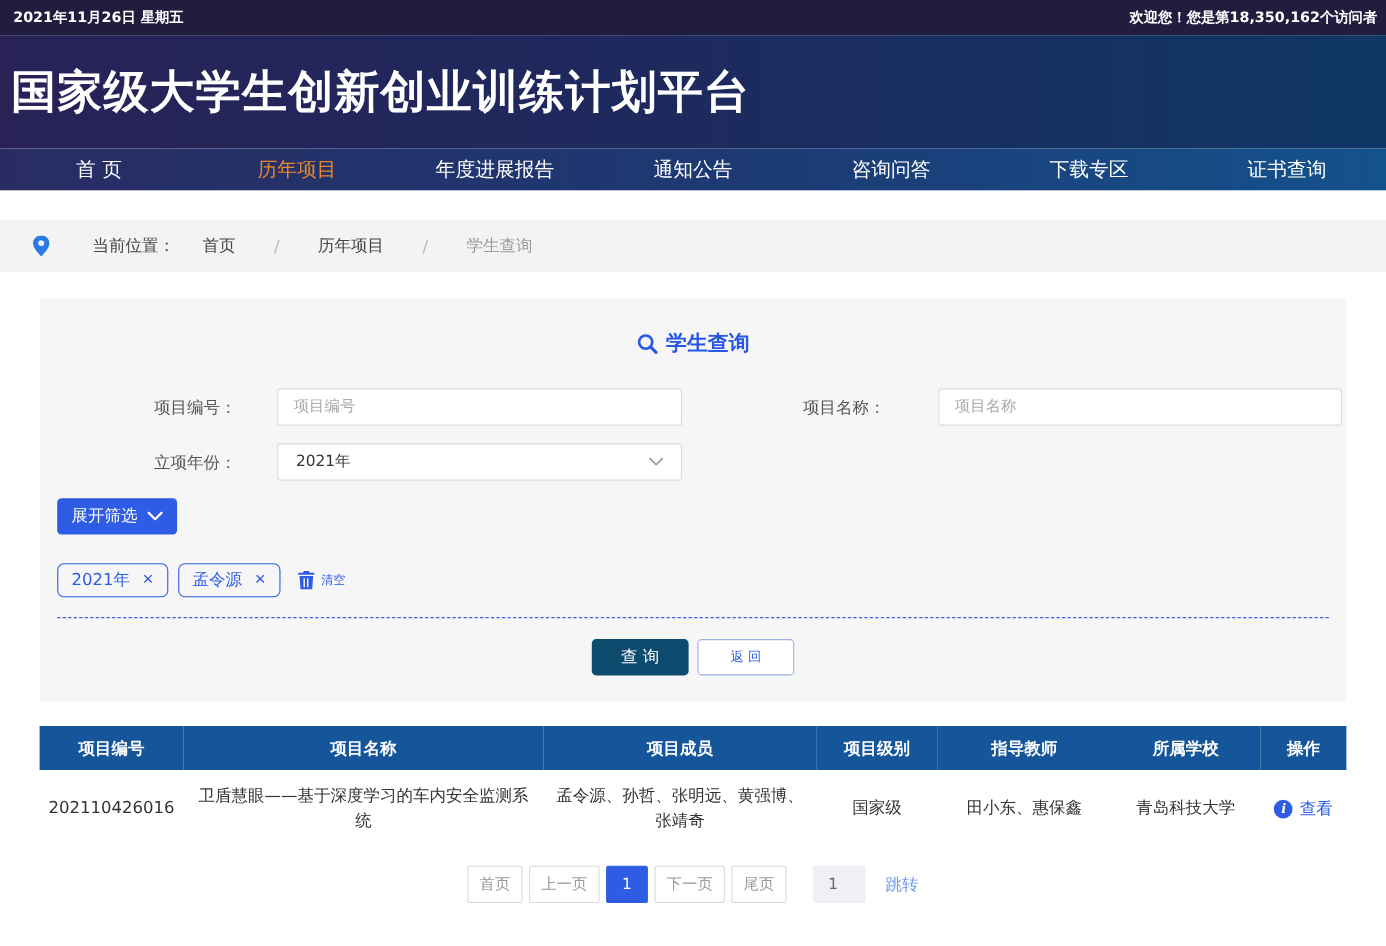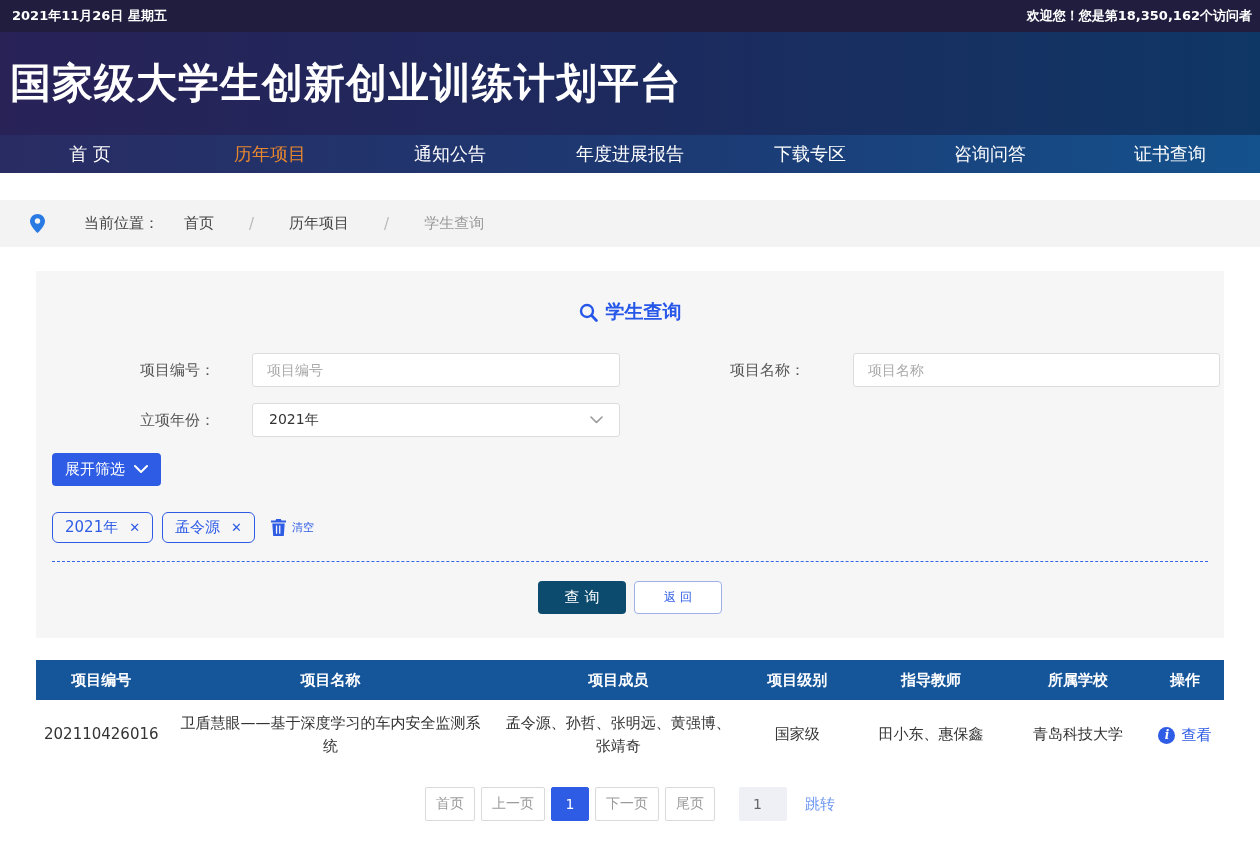--- a/index.html
+++ b/index.html
@@ -71,24 +71,24 @@
   <span>欢迎您！您是第18,350,162个访问者</span>
 </div>
 
 <div class="site-header">
   <div class="site-title">国家级大学生创新创业训练计划平台</div>
 </div>
 
 <nav class="main-nav">
   <a href="#">首 页</a>
   <a href="#" class="active">历年项目</a>
+  <a href="#">年度进展报告</a>
   <a href="#">通知公告</a>
-  <a href="#">年度进展报告</a>
+  <a href="#">咨询问答</a>
   <a href="#">下载专区</a>
-  <a href="#">咨询问答</a>
   <a href="#">证书查询</a>
 </nav>
 
 <div class="breadcrumb-bar">
   <span class="pin">
     <svg width="15" height="19" viewBox="0 0 15 19">
         <path d="M7.5 0C3.4 0 0 3.2 0 7.2c0 5.1 7.5 11.8 7.5 11.8S15 12.3 15 7.2C15 3.2 11.6 0 7.5 0z" fill="#2a7ae4"></path>
         <circle cx="7.5" cy="7" r="2.7" fill="#f3f3f4"></circle>
       </svg>
   </span>

